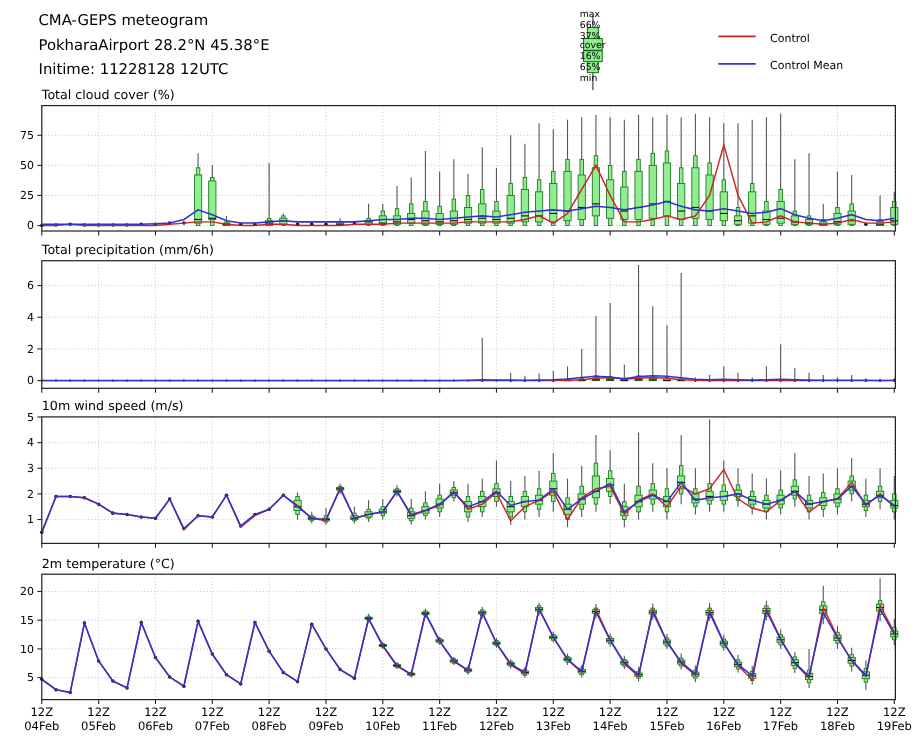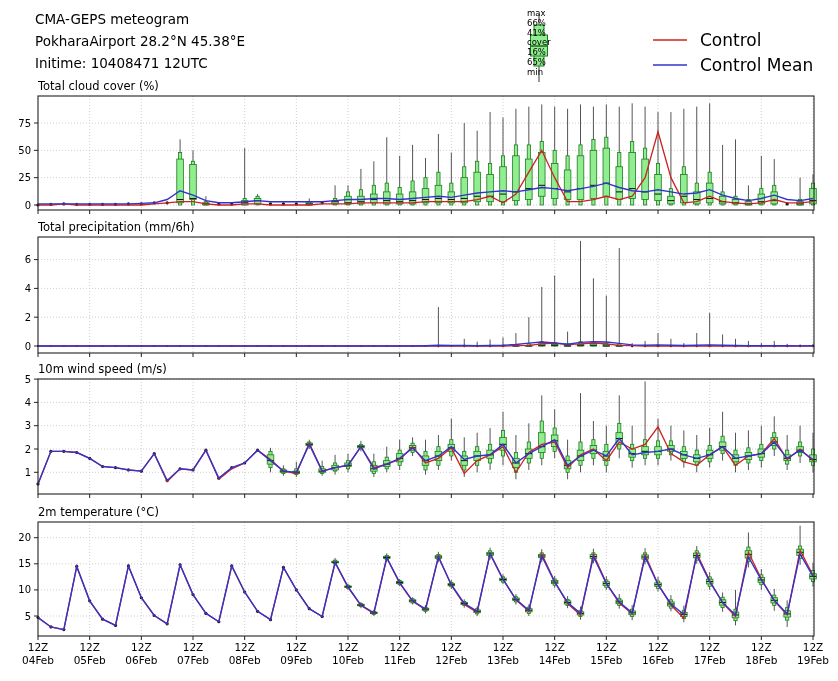--- a/index.html
+++ b/index.html
@@ -2,47 +2,47 @@
 <html><head>
 <meta charset="utf-8">
 <style>
   html,body{margin:0;padding:0;background:#ffffff;}
   #page{position:relative;width:838px;height:681px;background:#ffffff;overflow:hidden;
         font-family:"DejaVu Sans","Liberation Sans",sans-serif;color:#000;padding-left:44px;}
   #chart-svg{position:absolute;left:0;top:0;}
   #header{position:absolute;left:35px;top:8px;line-height:22px;font-size:13.5px;}
   .legend-box-labels{position:absolute;left:527px;top:9px;font-size:8.5px;line-height:9.8px;}
   #legend-glyph{position:absolute;left:524px;top:8px;}
-  .legend-line-item{position:absolute;display:flex;align-items:center;font-size:17px;}
+  .legend-line-item{position:absolute;display:flex;font-size:10px;}
   .legend-line-item svg{margin-right:12px;}
   #legend-control{left:652px;top:30px;}
   #legend-mean{left:652px;top:55px;}
   text{font-family:"DejaVu Sans","Liberation Sans",sans-serif;}
 </style>
 </head>
 <body>
 
 <div id="page">
 
   <div id="header">
     <div>CMA-GEPS meteogram</div>
     <div>PokharaAirport 28.2°N 45.38°E</div>
-    <div>Initime: 10408471 12UTC</div>
+    <div>Initime: 11228128 12UTC</div>
   </div>
 
   <svg id="legend-glyph" width="30" height="80" viewBox="0 0 30 80">
     <line x1="15" y1="6" x2="15" y2="74" stroke="#333" stroke-width="1"></line>
     <rect x="10" y="17" width="10" height="41" fill="#90ee90" stroke="#1e7a1e" stroke-width="1"></rect>
     <rect x="6.5" y="27" width="17" height="21" fill="#90ee90" stroke="#1e7a1e" stroke-width="1"></rect>
     <line x1="6.5" y1="38" x2="23.5" y2="38" stroke="#1e5c1e" stroke-width="1.4"></line>
   </svg>
   <div class="legend-box-labels">
     <div>max</div>
     <div>66%</div>
-    <div>41%</div>
+    <div>37%</div>
     <div>cover</div>
     <div>16%</div>
     <div>65%</div>
     <div>min</div>
   </div>
 
   <div class="legend-line-item" id="legend-control">
     <svg width="36" height="6">
       <line x1="1" y1="3" x2="35" y2="3" stroke="#cc2222" stroke-width="1.5"></line>
     </svg>

